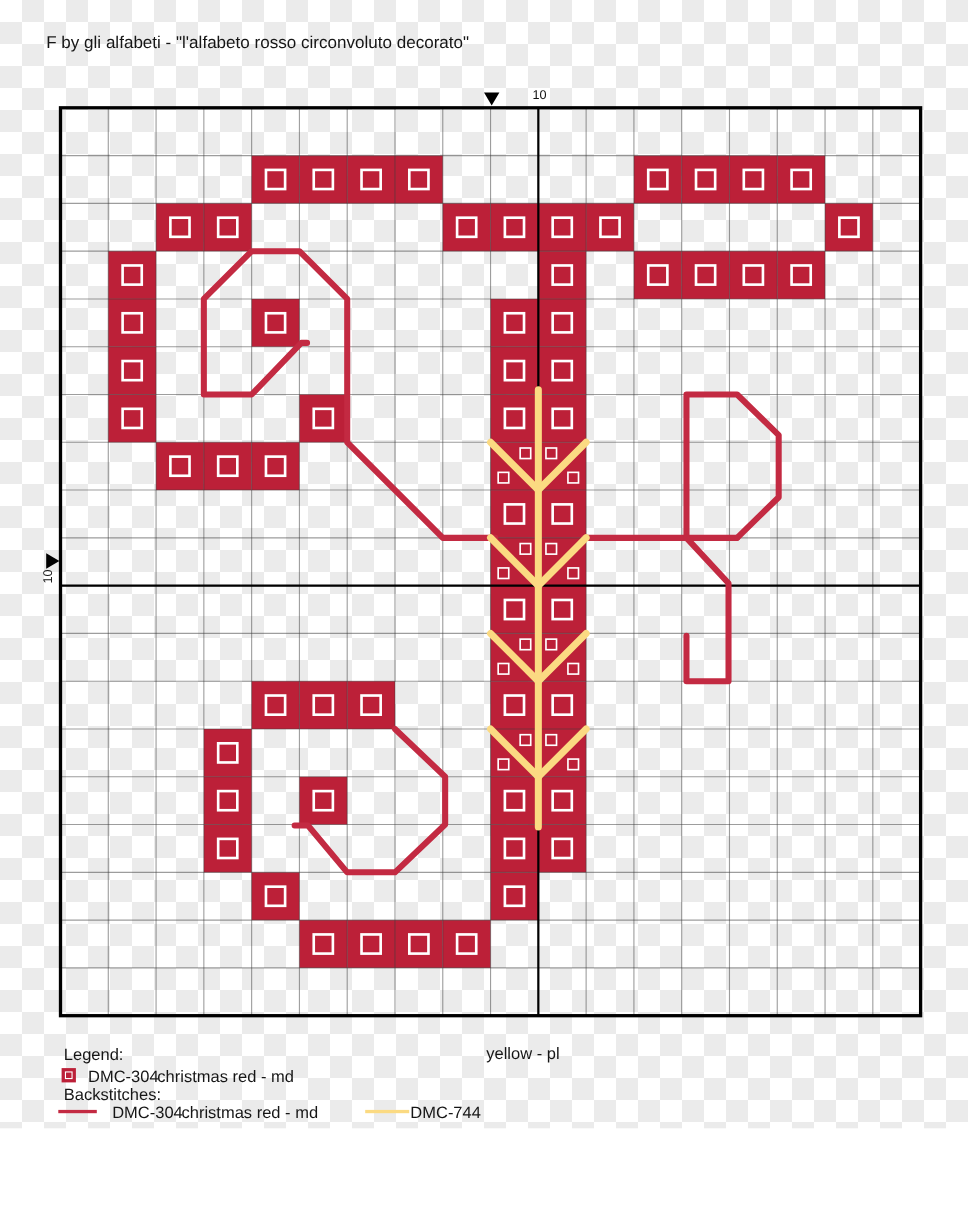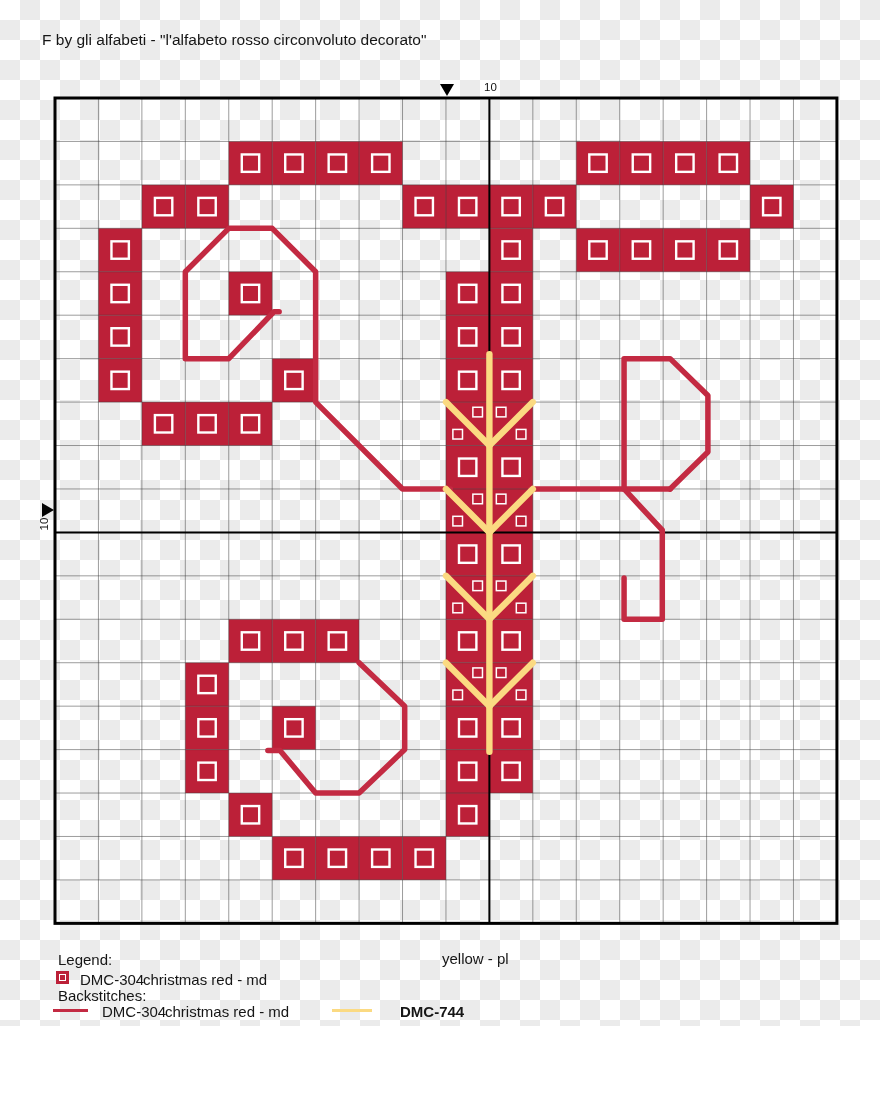--- a/index.html
+++ b/index.html
@@ -41,21 +41,21 @@
     display:flex;align-items:center;justify-content:center;
   }
   .lg-swatch i{display:block;width:5px;height:5px;border:1px solid #ffffff;}
   .lg-code1{left:80px;top:971px;}
   .lg-name1{left:143px;top:971px;}
   .lg-bsheading{left:58px;top:987px;}
   .lg-line-red{left:53px;top:1009px;width:35px;height:2.6px;background:#c32a42;}
   .lg-code2{left:102px;top:1003px;}
   .lg-name2{left:165px;top:1003px;}
   .lg-line-yellow{left:332px;top:1009px;width:40px;height:2.6px;background:#fbda82;}
-  .lg-code3{left:400px;top:1003px;font-weight:bold;}
+  .lg-code3{left:373px;top:1003px;}
   .lg-name3{left:442px;top:950px;}
 </style>
 </head>
 <body>
 
 <div class="canvas">
 
   <div class="title">F by gli alfabeti - "l'alfabeto rosso circonvoluto decorato"</div>
 
   <svg class="chart" id="pattern-svg" width="880" height="1114" viewBox="0 0 880 1114">

